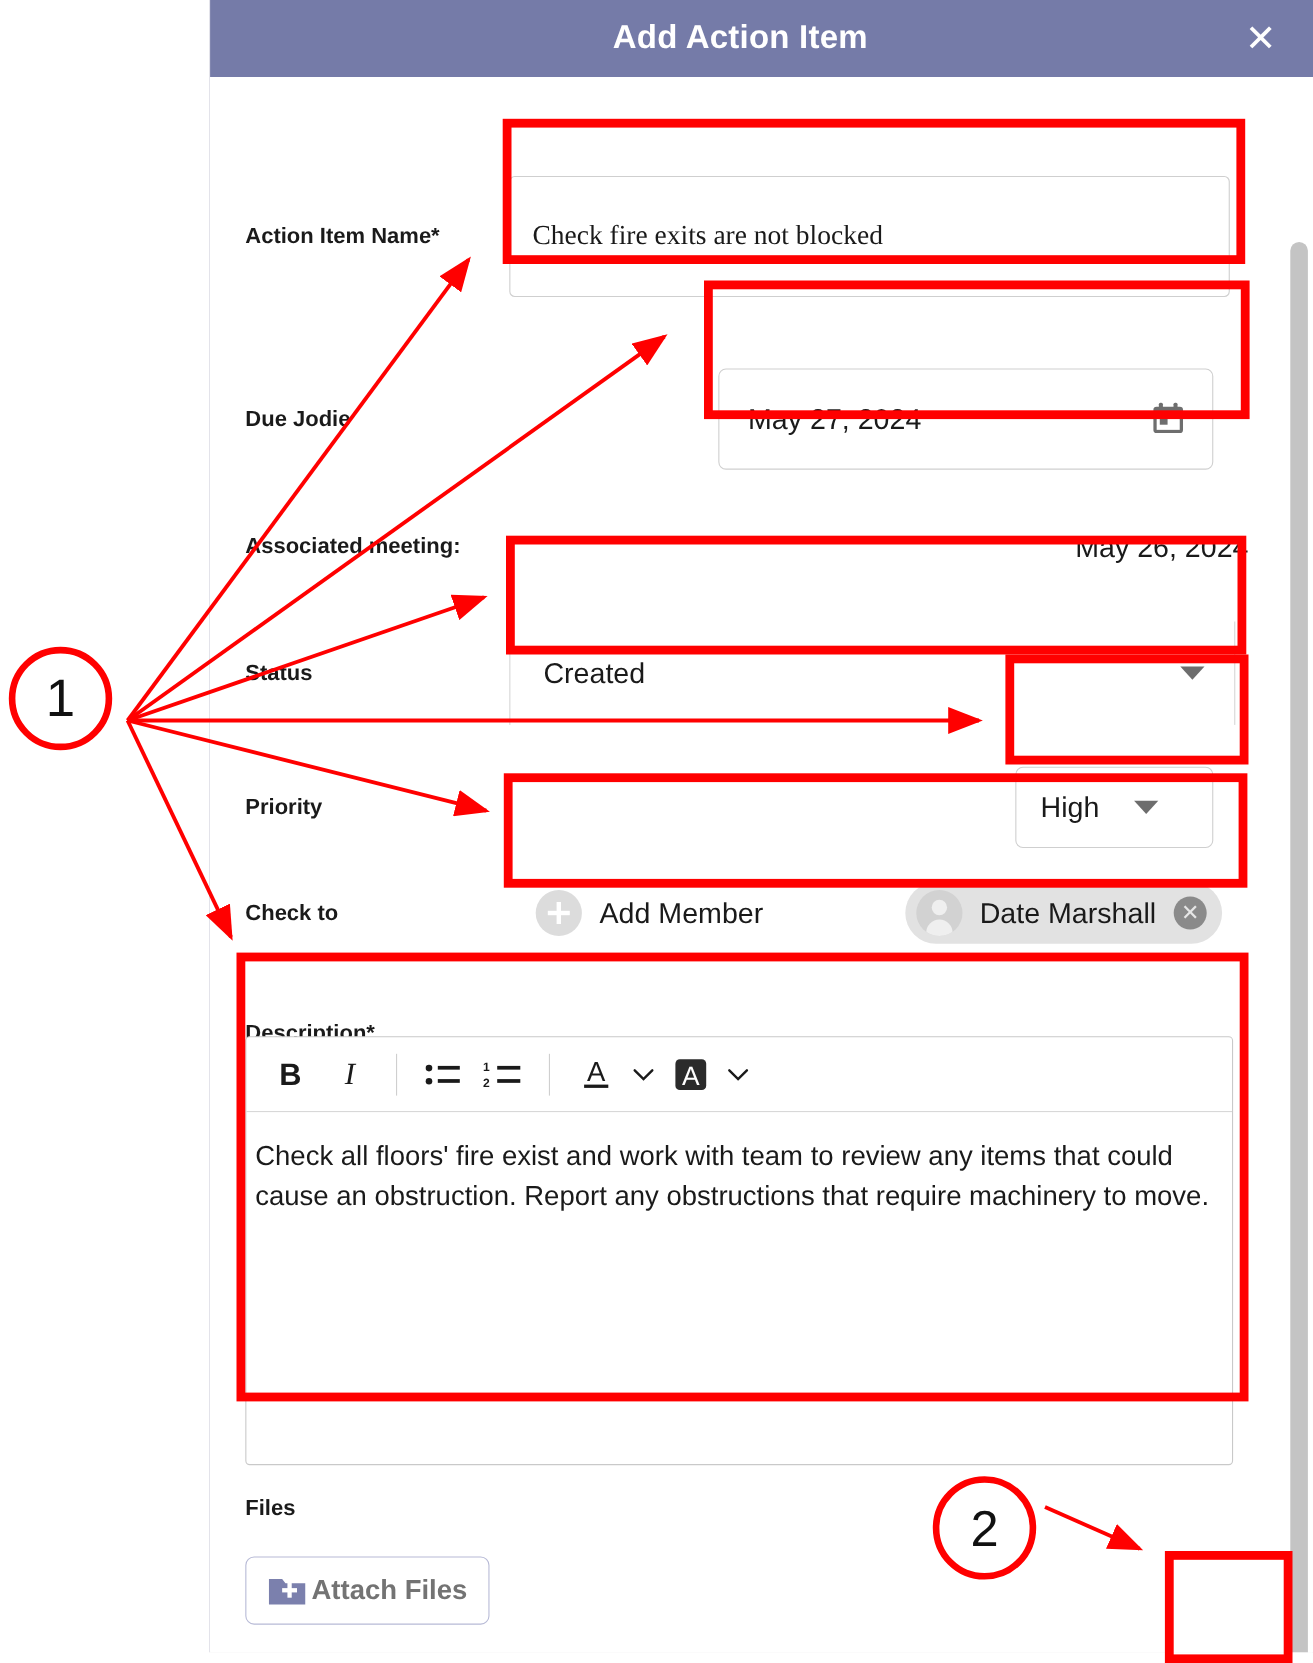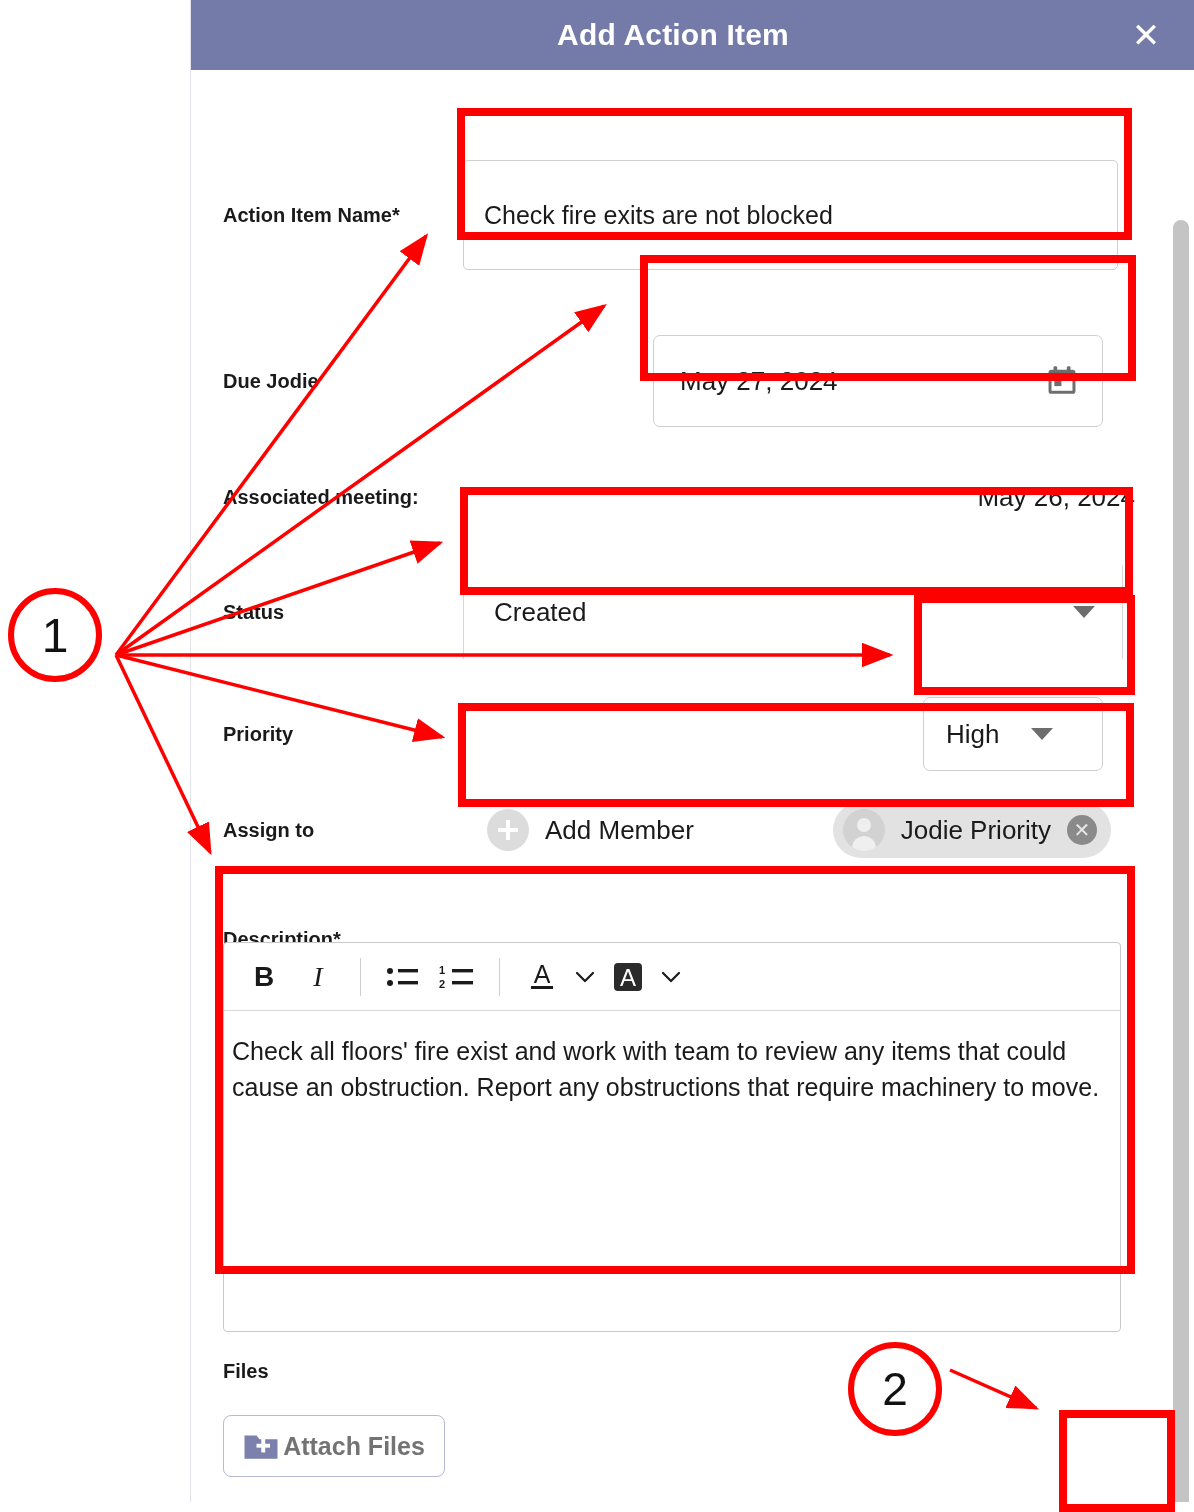--- a/index.html
+++ b/index.html
@@ -93,21 +93,21 @@
   #row-name { left: 32px; top: 90px; width: 940px; }
   #lbl-name { width: 240px; }
   .text-input {
     width: 655px; height: 110px;
     border: 1px solid #cfcfcf;
     border-radius: 5px;
     background: #ffffff;
     font-size: 25px;
     color: #1a1a1a;
     padding: 0 20px;
-    font-family: Liberation Sans, sans-serif;
+    font-family: Liberation Serif, serif;
     outline: none;
   }
 
   
   #row-due { left: 32px; top: 265px; width: 940px; }
   #lbl-due { width: 430px; }
   .date-input-wrap {
     position: relative;
     width: 450px; height: 92px;
   }
@@ -430,29 +430,29 @@
 
       <div class="row" id="row-priority">
         <div class="field-label" id="lbl-priority">Priority</div>
         <div class="priority-wrap">
           <input class="priority-select" readonly="" value="High" style="">
           <span class="caret"></span>
         </div>
       </div>
 
       <div class="row" id="row-assign">
-        <div class="field-label" id="lbl-assign">Assign to</div>
+        <div class="field-label" id="lbl-assign">Check to</div>
         <div class="assign-box">
           <div class="add-member">
             <span class="plus-circle"></span>
             <span class="add-member-label">Add Member</span>
           </div>
           <div class="member-chip">
             <span class="avatar"></span>
-            <span class="member-name">Jodie Priority</span>
+            <span class="member-name">Date Marshall</span>
             <span class="chip-remove">✕</span>
           </div>
         </div>
       </div>
 
       <div class="field-label" id="lbl-desc">Description*</div>
       <div class="editor">
         <div class="editor-toolbar">
           <button class="tb-btn tb-bold">B</button>
           <button class="tb-btn tb-italic">I</button>

